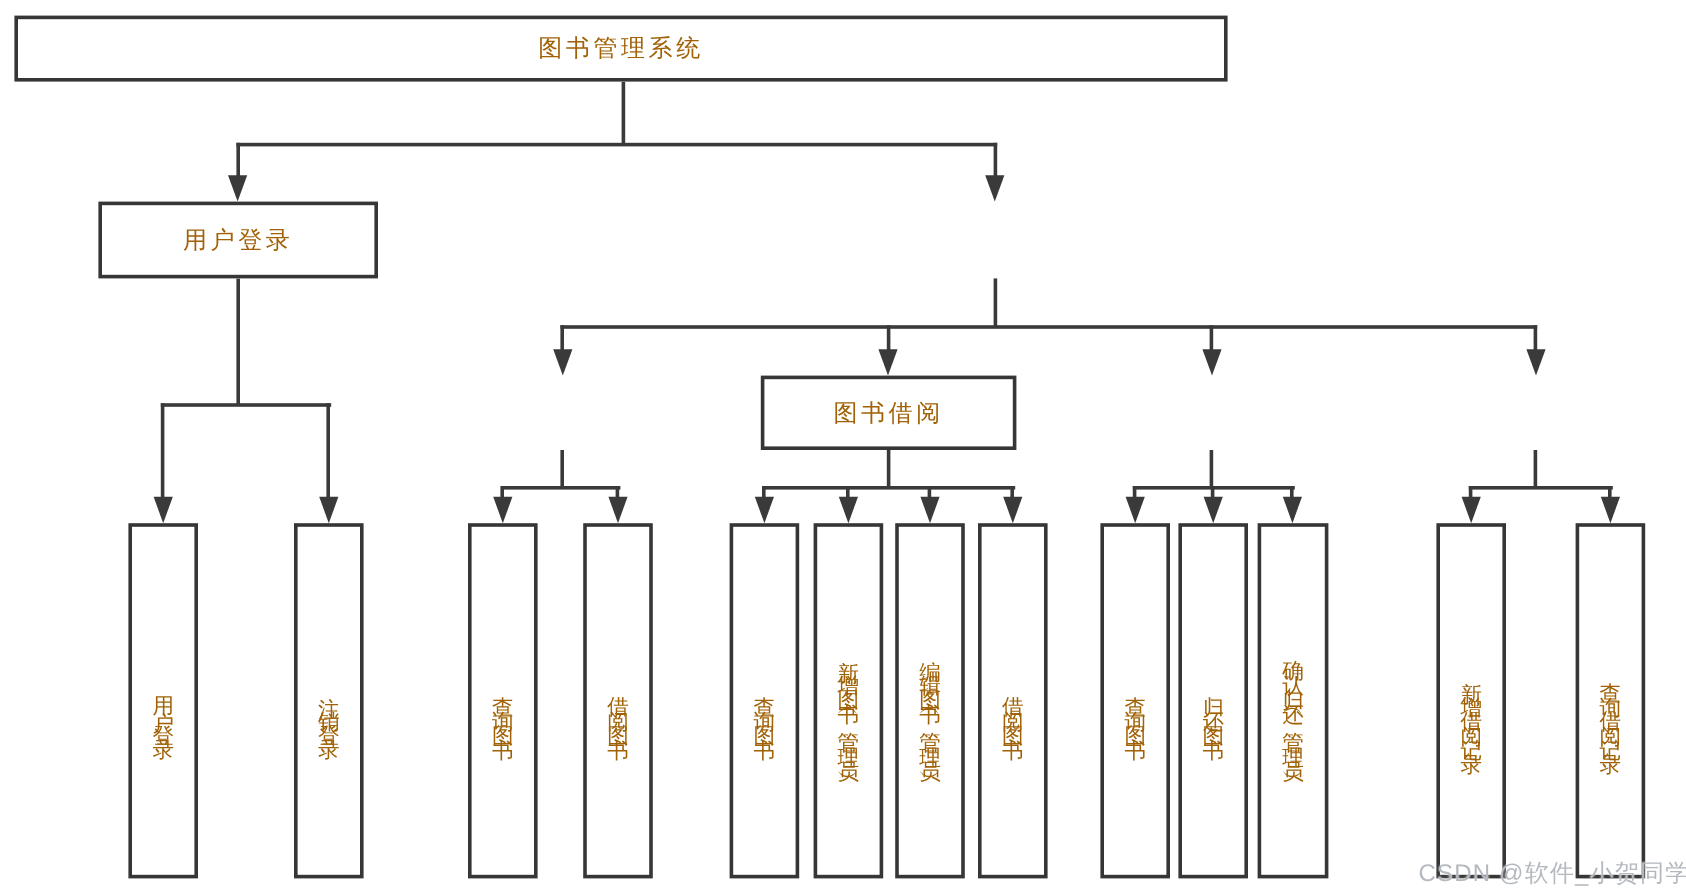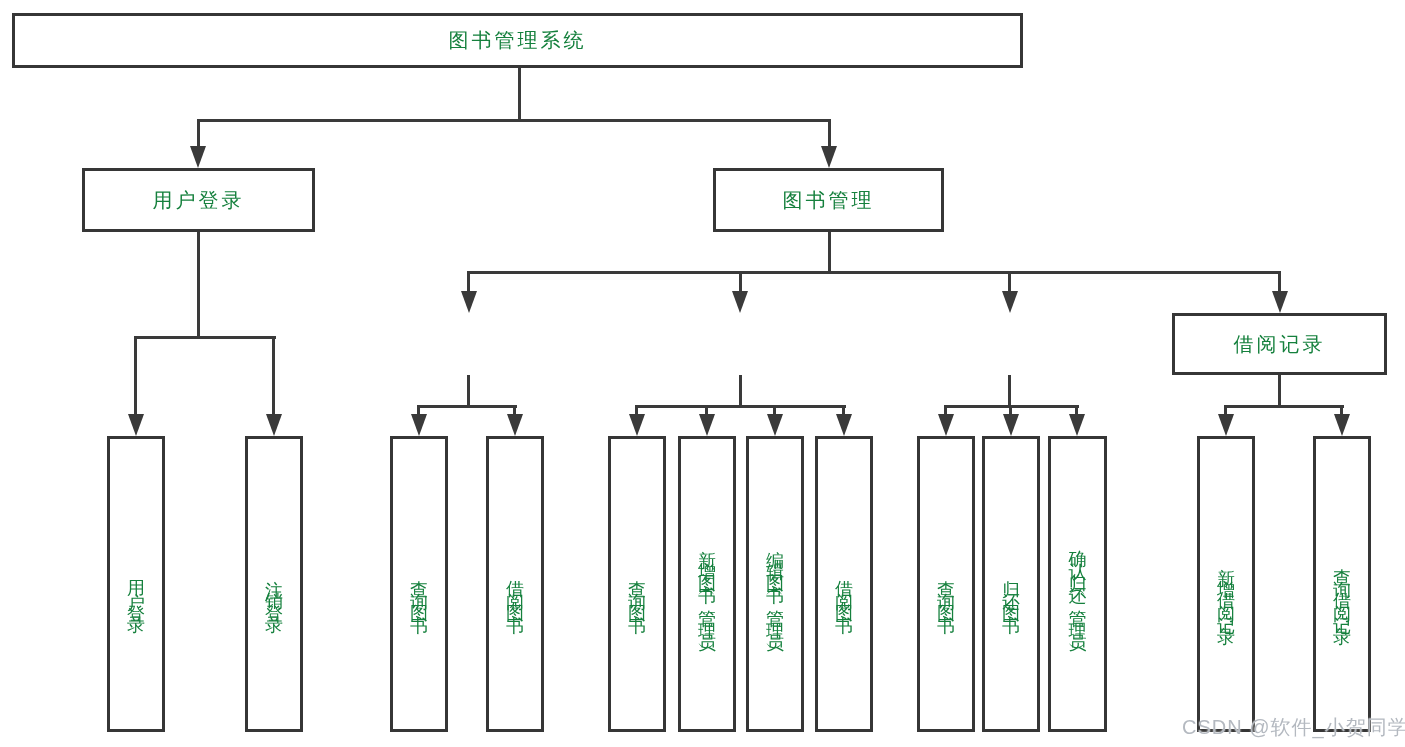--- a/index.html
+++ b/index.html
@@ -2,21 +2,21 @@
 <html><head>
 <meta charset="utf-8">
 <style>
   html,body{margin:0;padding:0;background:#ffffff;}
   .stage{
     position:relative;width:1405px;height:747px;background:#ffffff;overflow:hidden;
     font-family:"Liberation Sans","DejaVu Sans",sans-serif;
   }
   .box{
     position:absolute;box-sizing:border-box;border:3px solid #363636;background:#ffffff;
-    display:flex;align-items:center;justify-content:center;color:#15803d;
+    display:flex;align-items:center;justify-content:center;color:#a16207;
   }
   .hbox{font-size:20px;letter-spacing:3px;font-weight:500;}
   .vbox span{
     writing-mode:vertical-lr;text-orientation:mixed;font-size:18px;line-height:1;
     letter-spacing:12px;margin-bottom:-12px;font-weight:500;white-space:nowrap;
   }
   .vline{position:absolute;width:3px;background:#3a3a3a;}
   .hline{position:absolute;height:3px;background:#3a3a3a;}
   .arrow{
     position:absolute;width:0;height:0;
@@ -92,26 +92,23 @@
   <div class="vline" style="left:1340px;top:405px;height:11px"></div>
   <div class="arrow" style="left:1334px;top:414px"></div>
 
   <div class="box hbox" style="left:12px;top:13px;width:1011px;height:55px">
     <span>图书管理系统</span>
   </div>
 
   <div class="box hbox" style="left:82px;top:168px;width:233px;height:64px">
     <span>用户登录</span>
   </div>
-  <div class="box hbox" style="left:713px;top:168px;width:231px;height:64px">
-    <span>图书管理</span>
-  </div>
 
-  <div class="box hbox" style="left:1172px;top:313px;width:215px;height:62px">
-    <span>借阅记录</span>
+  <div class="box hbox" style="left:634px;top:313px;width:213px;height:62px">
+    <span>图书借阅</span>
   </div>
 
   <div class="box vbox" style="left:107px;top:436px;width:58px;height:296px">
     <span>用户登录</span>
   </div>
   <div class="box vbox" style="left:245px;top:436px;width:58px;height:296px">
     <span>注销登录</span>
   </div>
 
   <div class="box vbox" style="left:390px;top:436px;width:58px;height:296px">

